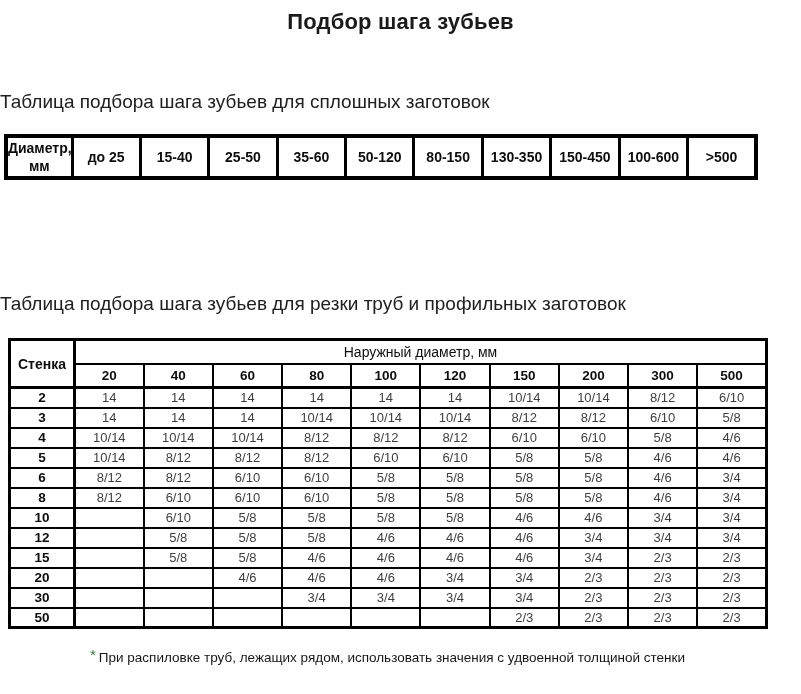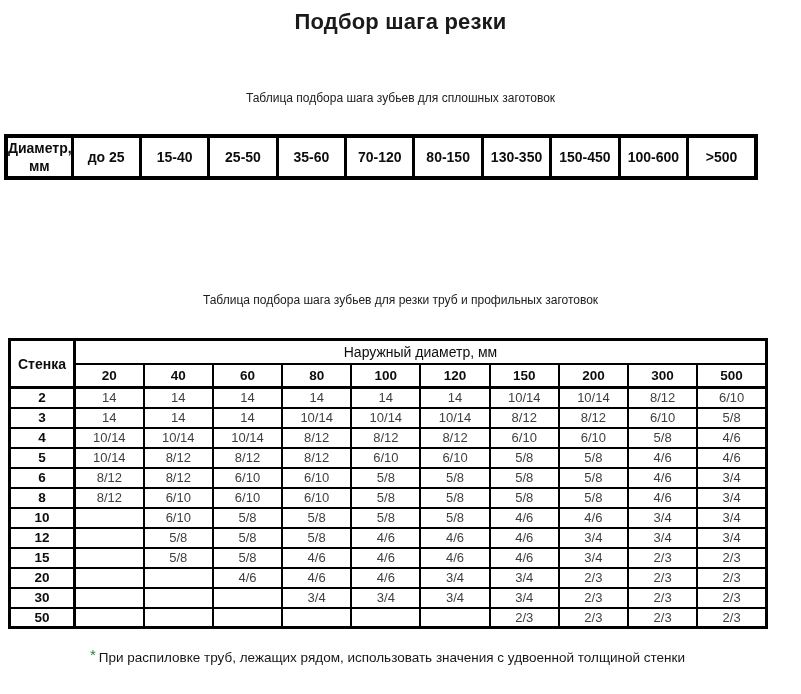--- a/index.html
+++ b/index.html
@@ -9,21 +9,21 @@
     font-family:"Liberation Sans", sans-serif;
     color:#1c1c1c;
   }
   .title {
     position:absolute; top:9px; left:0; width:100%;
     text-align:center; font-size:22px; font-weight:700; color:#1a1a1a;
     letter-spacing:0.2px;
   }
   .caption {
     position:absolute; left:0; width:100%;
-    text-align:center; font-size:12px; font-weight:400; color:#202020;
+    font-size:19px; font-weight:400; color:#202020;
   }
   .cap1 { top:91px; }
   .cap2 { top:293px; }
 
   table { border-collapse:collapse; table-layout:fixed; background:#fff; }
 
   
   .t1 { position:absolute; left:4px; top:134px; width:754px; border:4px solid #000; }
   .t1 td { border:3px solid #000; text-align:center; vertical-align:middle; padding:0; }
   .t1 tr { height:42px; }
@@ -47,21 +47,21 @@
     position:absolute; top:648px; left:90px;
     font-size:13.5px; font-weight:400; color:#171717; white-space:nowrap;
   }
   .footnote .star {
     color:#2e7d32; font-size:15px; position:relative; top:-2px; margin-right:3px;
   }
 </style>
 </head>
 <body>
 
-<div class="title">Подбор шага резки</div>
+<div class="title">Подбор шага зубьев</div>
 
 <div class="caption cap1">Таблица подбора шага зубьев для сплошных заготовок</div>
 
 <table class="t1">
     <colgroup>
       <col style="width:66px">
       <col>
       <col>
       <col>
       <col>
@@ -72,21 +72,21 @@
       <col>
       <col>
     </colgroup>
     <tbody>
       <tr>
         <td class="hd">Диаметр,<br>мм</td>
         <td class="hd">до 25</td>
         <td class="hd">15-40</td>
         <td class="hd">25-50</td>
         <td class="hd">35-60</td>
-        <td class="hd">70-120</td>
+        <td class="hd">50-120</td>
         <td class="hd">80-150</td>
         <td class="hd">130-350</td>
         <td class="hd">150-450</td>
         <td class="hd">100-600</td>
         <td class="hd">&gt;500</td>
       </tr>
     </tbody>
   </table>
 
 <div class="caption cap2">Таблица подбора шага зубьев для резки труб и профильных заготовок</div>

